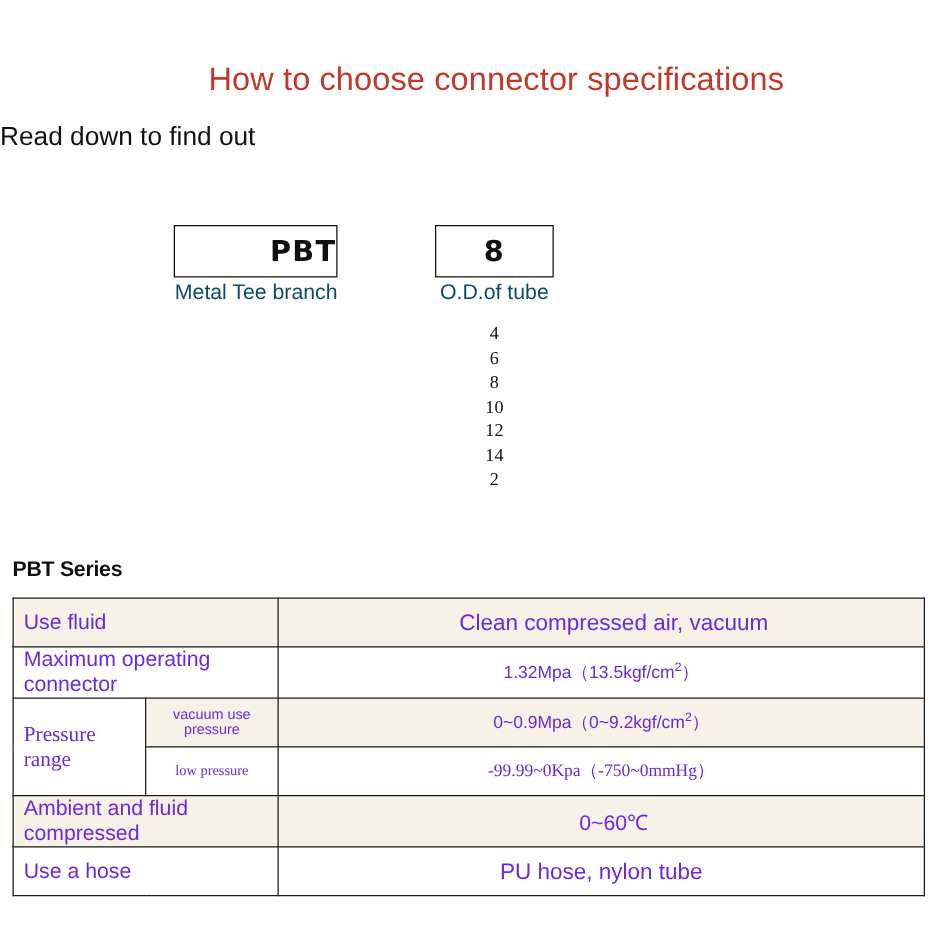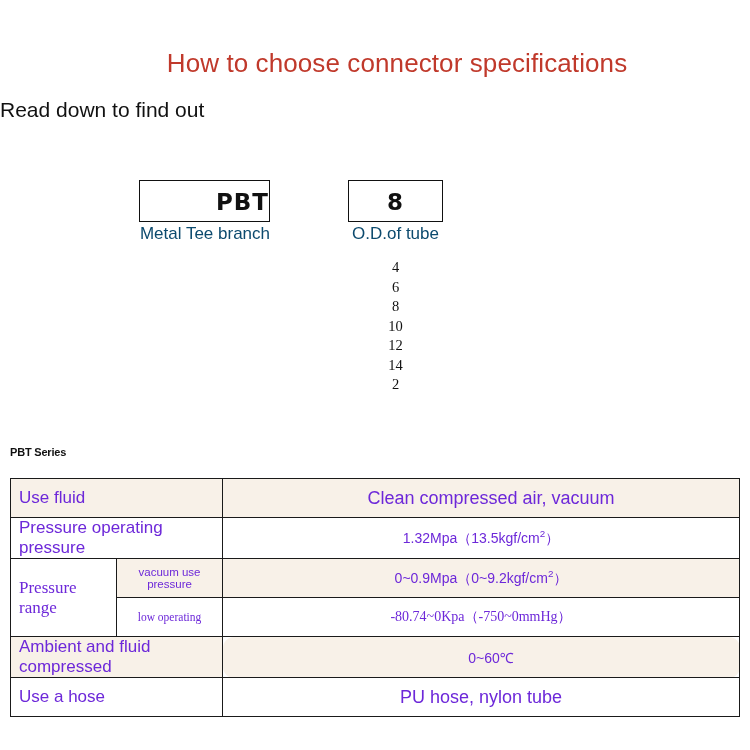--- a/index.html
+++ b/index.html
@@ -83,21 +83,21 @@
     color: #111111;
     line-height: 19.5px;
   }
   .code-options div { white-space: nowrap; }
 
   
   .series-heading {
     position: absolute;
     top: 446px;
     left: 10px;
-    font-size: 11px;
+    font-size: 17px;
     font-weight: bold;
     color: #111111;
     letter-spacing: -0.2px;
   }
 
   
   .spec-table {
     position: absolute;
     top: 478px;
     left: 10px;
@@ -122,21 +122,21 @@
     font-size: 11.5px;
     text-align: center;
     height: 38px;
   }
   .val {
     text-align: center;
     height: 38px;
   }
   .val.big { font-size: 18px; }
   .val.small { font-size: 14px; }
-  .val.tiny { font-size: 14px; border-radius: 11px; }
+  .val.tiny { font-size: 17px; }
   .row-beige td { background: #f8f1e8; padding-left: 20px; }
   .row-white td { background: #ffffff; }
   .cell-white { background: #ffffff !important; font-family: Liberation Serif, serif; }
   .cell-beige { background: #f8f1e8 !important; }
   sup { font-size: 0.7em; vertical-align: super; }
 </style>
 </head>
 <body>
 
 <div class="page-title">How to choose connector specifications</div>
@@ -168,31 +168,31 @@
 
 <div class="series-heading">PBT Series</div>
 
 <table class="spec-table">
   <tbody>
     <tr class="row-beige">
       <td class="lbl" colspan="2">Use fluid</td>
       <td class="val big">Clean compressed air, vacuum</td>
     </tr>
     <tr class="row-white">
-      <td class="lbl" colspan="2">Pressure operating pressure</td>
+      <td class="lbl" colspan="2">Maximum operating connector</td>
       <td class="val small"><span>1.32Mpa（13.5kgf/cm</span><sup>2</sup><span>）</span></td>
     </tr>
     <tr>
       <td class="lbl cell-white" rowspan="2">Pressure range</td>
       <td class="sublbl cell-beige">vacuum use pressure</td>
       <td class="val small cell-beige"><span>0~0.9Mpa（0~9.2kgf/cm</span><sup>2</sup><span>）</span></td>
     </tr>
     <tr>
-      <td class="sublbl cell-white">low operating</td>
-      <td class="val small cell-white">-80.74~0Kpa（-750~0mmHg）</td>
+      <td class="sublbl cell-white">low pressure</td>
+      <td class="val small cell-white">-99.99~0Kpa（-750~0mmHg）</td>
     </tr>
     <tr class="row-beige">
       <td class="lbl" colspan="2">Ambient and fluid compressed</td>
       <td class="val tiny">0~60℃</td>
     </tr>
     <tr class="row-white">
       <td class="lbl" colspan="2">Use a hose</td>
       <td class="val big">PU hose, nylon tube</td>
     </tr>
   </tbody>

